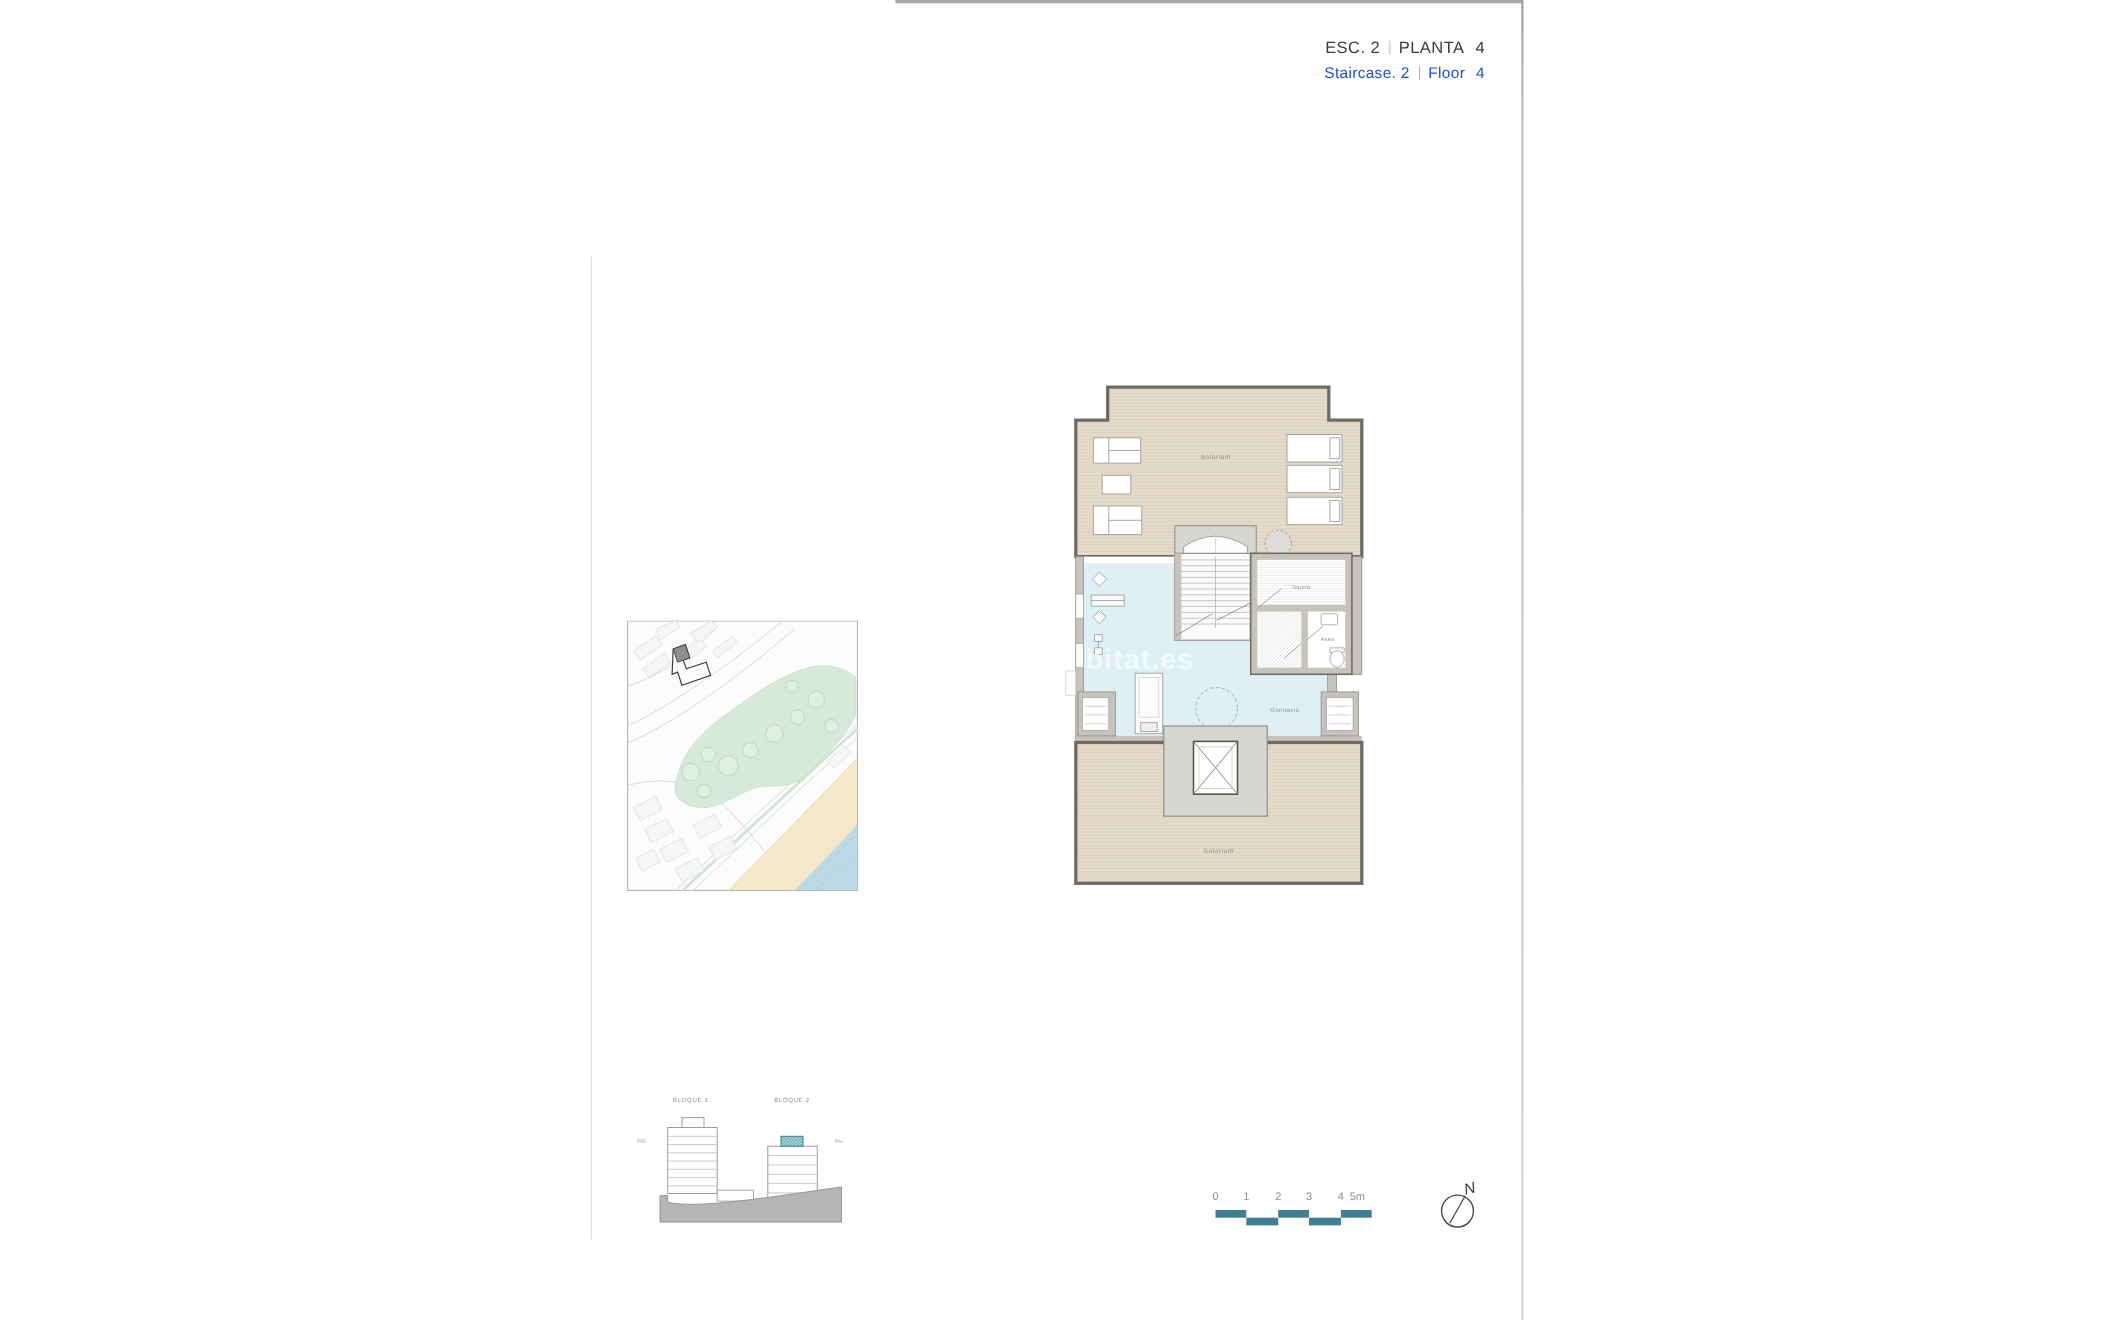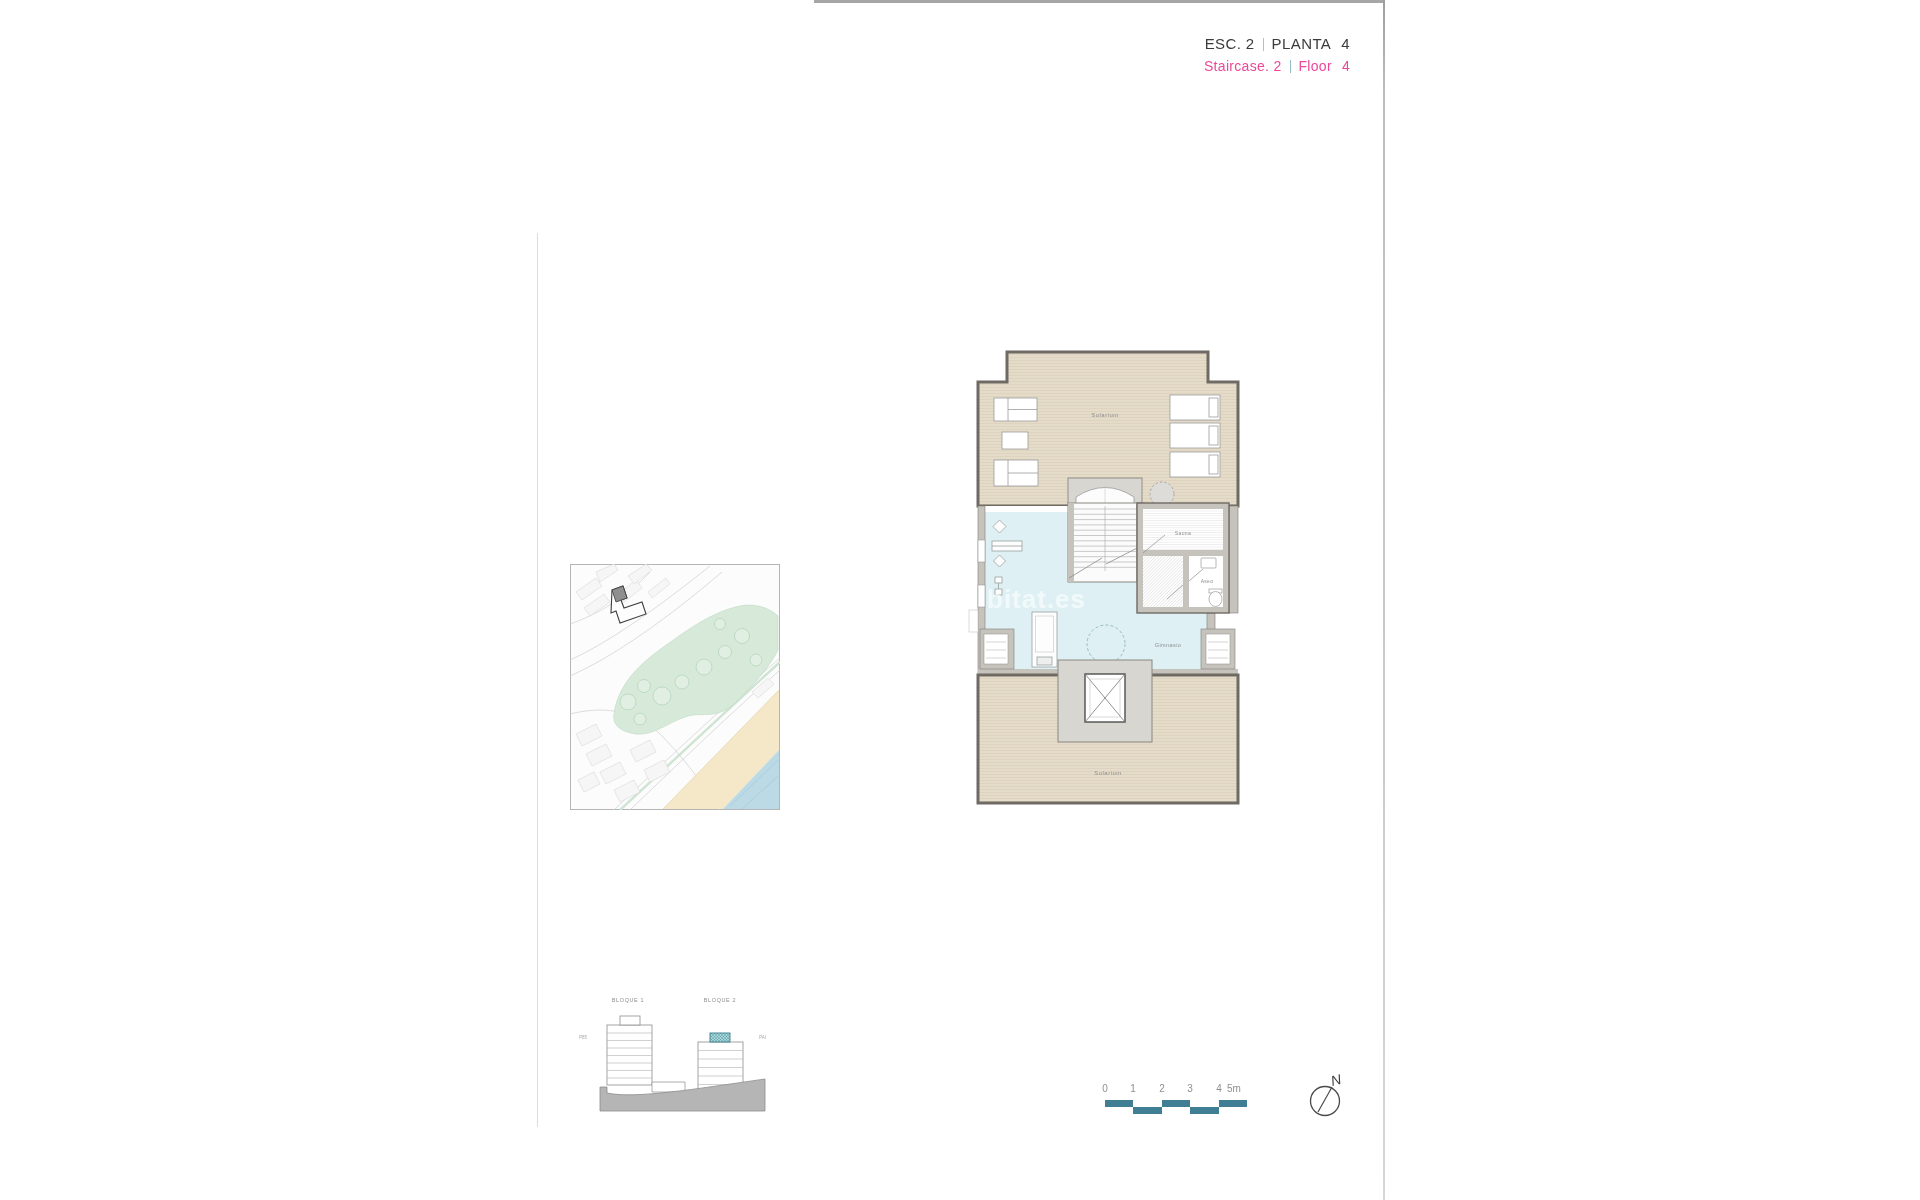--- a/index.html
+++ b/index.html
@@ -3,21 +3,21 @@
 <meta charset="utf-8">
 <style>
   html,body{margin:0;padding:0;background:#ffffff;}
   #screen{position:relative;width:1592px;height:1200px;background:#ffffff;overflow:hidden;
           font-family:"Liberation Sans",sans-serif;}
   .abs{position:absolute;}
 
   
   #plan-header{left:1050px;top:36px;width:300px;text-align:right;line-height:1;}
   #plan-header .l1{font-size:15px;color:#3b3b3b;letter-spacing:.4px;}
-  #plan-header .l2{font-size:14px;color:#ec4899;margin-top:8px;letter-spacing:.3px;}
+  #plan-header .l2{font-size:14px;color:#1d4ed8;margin-top:8px;letter-spacing:.3px;}
   #plan-header .sep{display:inline-block;width:1px;height:13px;background:#bdbdbd;margin:0 8px;vertical-align:-2px;}
   #plan-header .l2 .sep{background:#93bfc9;}
   #plan-header .val{margin-left:10px;}
 
   
   #image-border-top{left:814px;top:0;width:570px;height:3px;background:#a6a6a6;}
   #image-border-right{left:1383px;top:0;width:2px;height:1200px;
      background:linear-gradient(to bottom,#9e9e9e 0,#bdbdbd 90px,#d6d6d6 100%);}
   #sheet-divider{left:537px;top:233px;width:1px;height:894px;background:#dcdcdc;}
 

